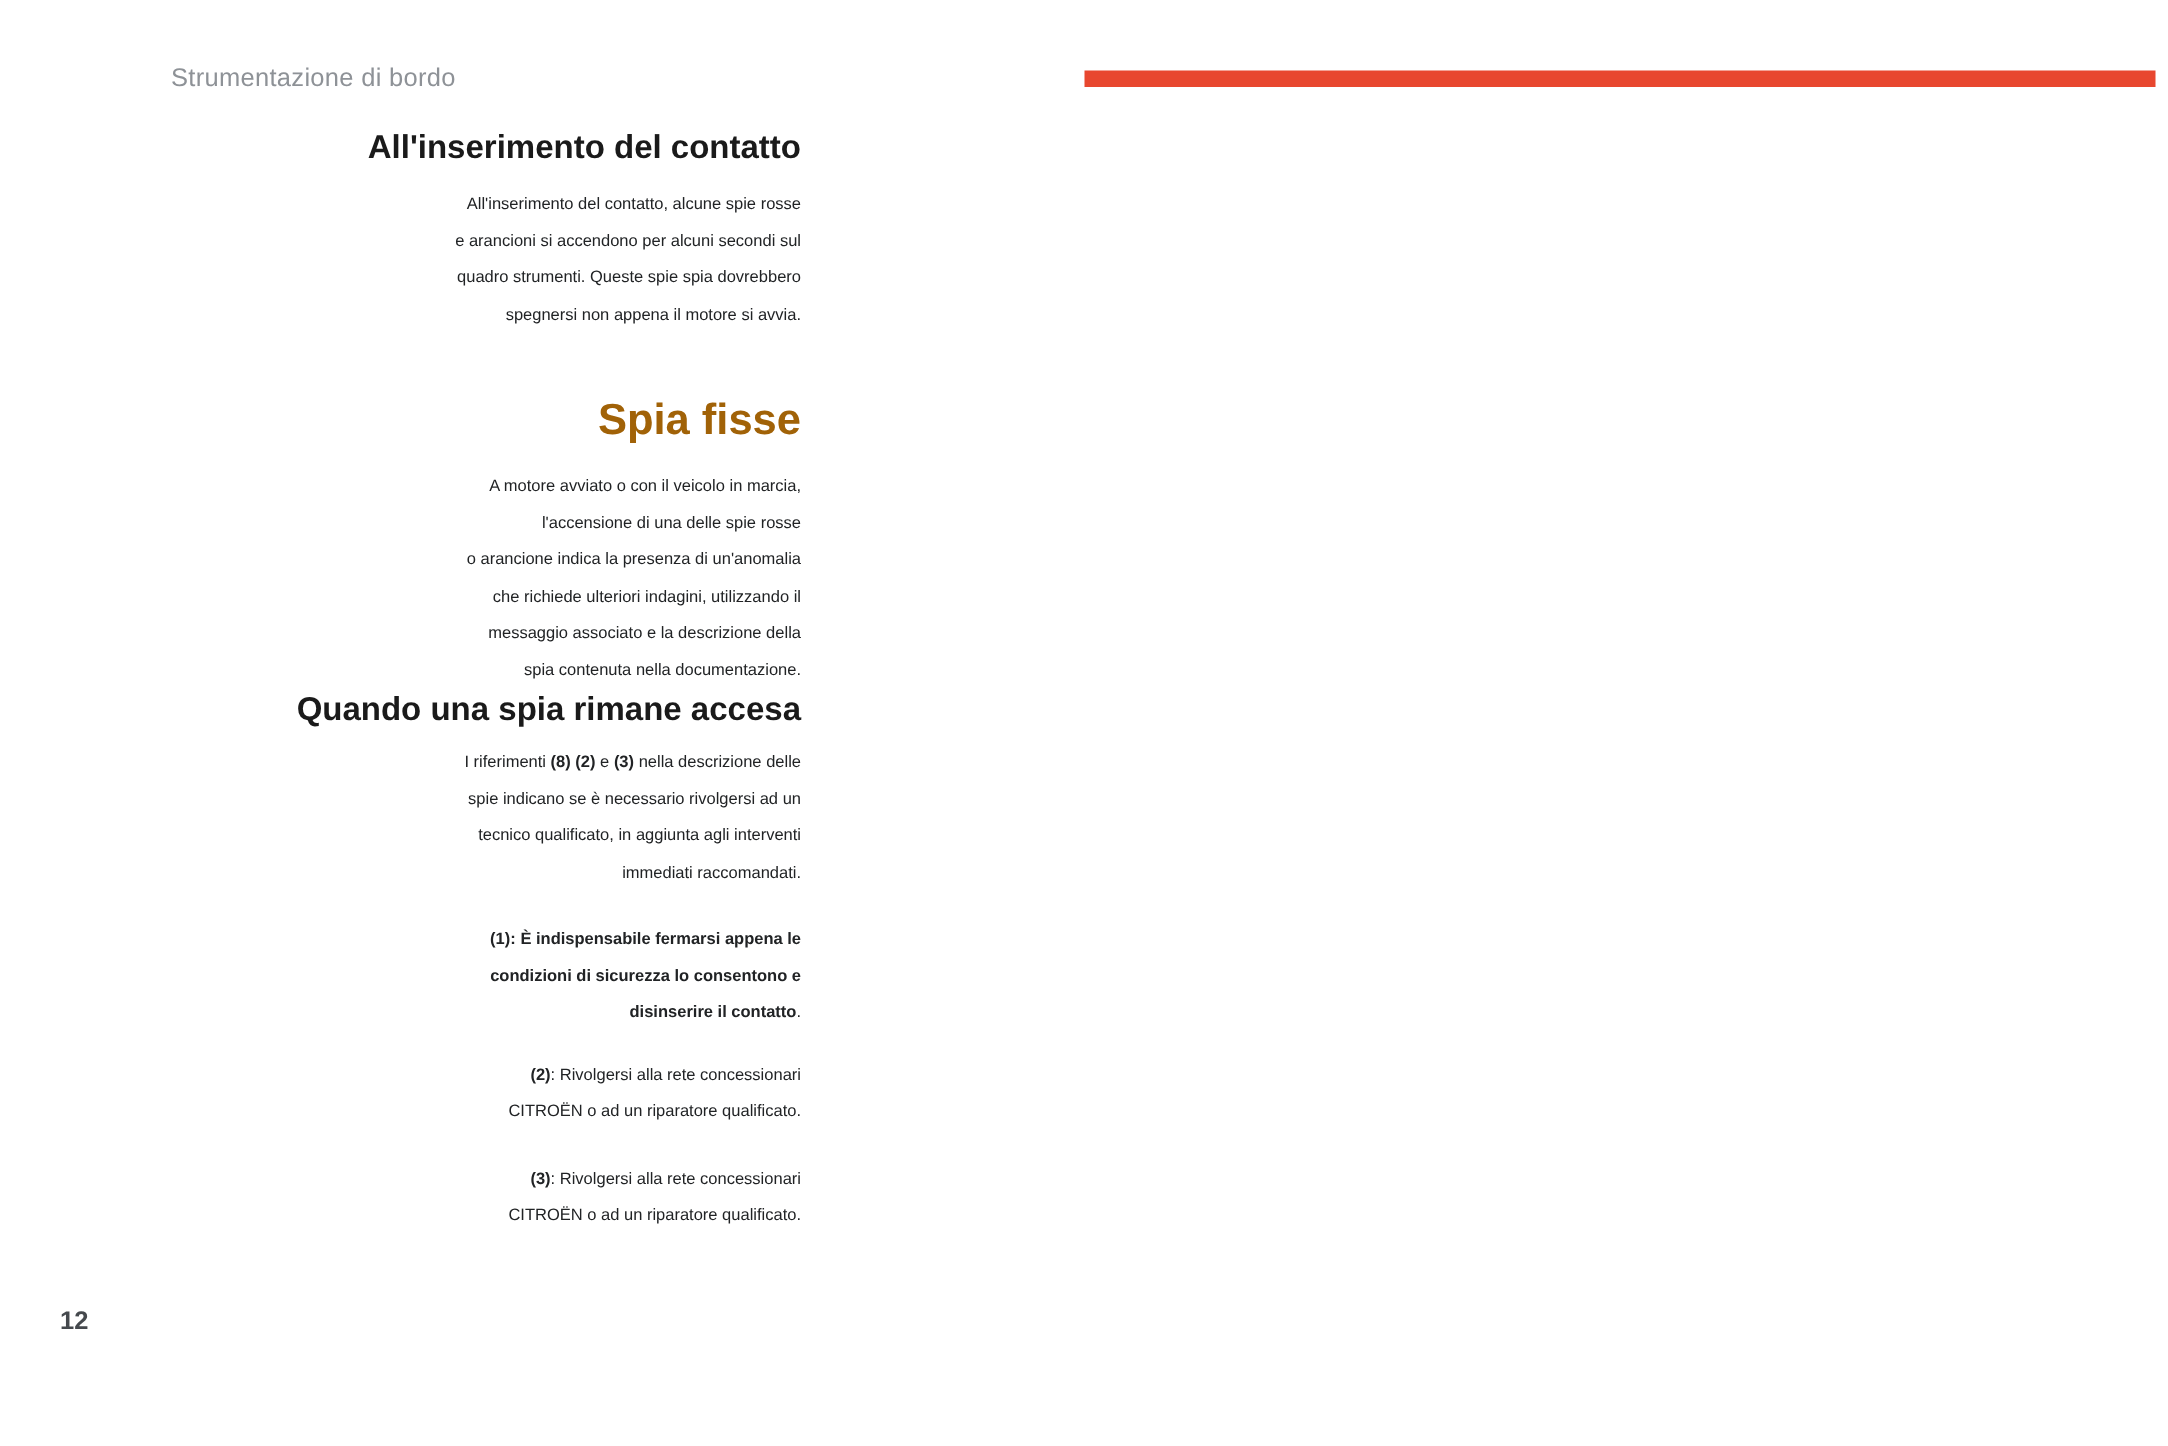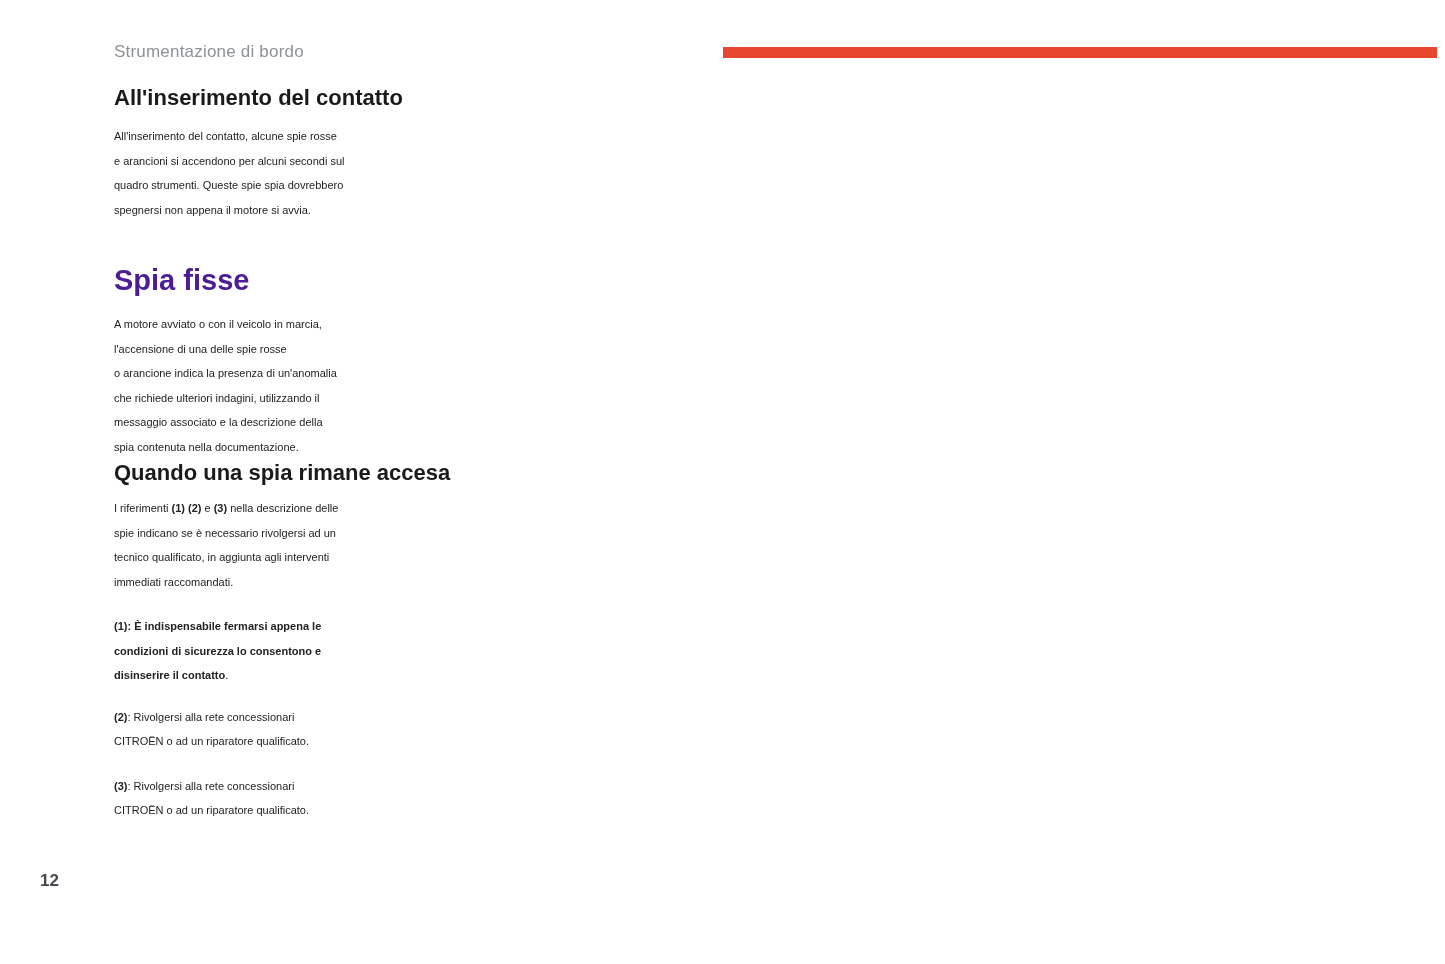--- a/index.html
+++ b/index.html
@@ -24,34 +24,35 @@
   .accent-bar {
     position:absolute;
     left:723px; top:47px;
     width:714px; height:11px;
   }
   .content {
     position:absolute;
     left:114px; top:84px;
     width:420px;
     color:#212325;
+    text-align:right;
   }
   h2.section-title {
     font-size:22px;
     font-weight:bold;
     line-height:28px;
     color:#1a1a1a;
   }
   h2.section-title.mt { }
   h1.big-title {
     font-size:29px;
     font-weight:bold;
     line-height:36px;
     margin-top:40px;
-    color:#4c1d95;
+    color:#a16207;
   }
   p.body {
     font-size:11px;
     line-height:24.5px;
     white-space:pre-line;
     color:#212325;
   }
   p.p1 { margin-top:12px; }
   p.p2 { margin-top:14px; }
   p.p3 { margin-top:9px; }
@@ -89,21 +90,21 @@
 
     <p class="body p2">A motore avviato o con il veicolo in marcia,
 l'accensione di una delle spie rosse
 o arancione indica la presenza di un'anomalia
 che richiede ulteriori indagini, utilizzando il
 messaggio associato e la descrizione della
 spia contenuta nella documentazione.</p>
 
     <h2 class="section-title mt">Quando una spia rimane accesa</h2>
 
-    <p class="body p3"><span>I riferimenti </span><span class="b">(1) (2)</span><span> e </span><span class="b">(3)</span><span> nella descrizione delle
+    <p class="body p3"><span>I riferimenti </span><span class="b">(8) (2)</span><span> e </span><span class="b">(3)</span><span> nella descrizione delle
 spie indicano se è necessario rivolgersi ad un
 tecnico qualificato, in aggiunta agli interventi
 immediati raccomandati.</span></p>
 
     <p class="body p4"><span class="b">(1)</span><span class="b">: </span><span class="b">È indispensabile fermarsi appena le
 condizioni di sicurezza lo consentono e
 disinserire il contatto</span><span>.</span></p>
 
     <p class="body p5"><span class="b">(2)</span><span>: Rivolgersi alla rete concessionari
 CITROËN o ad un riparatore qualificato.</span></p>

